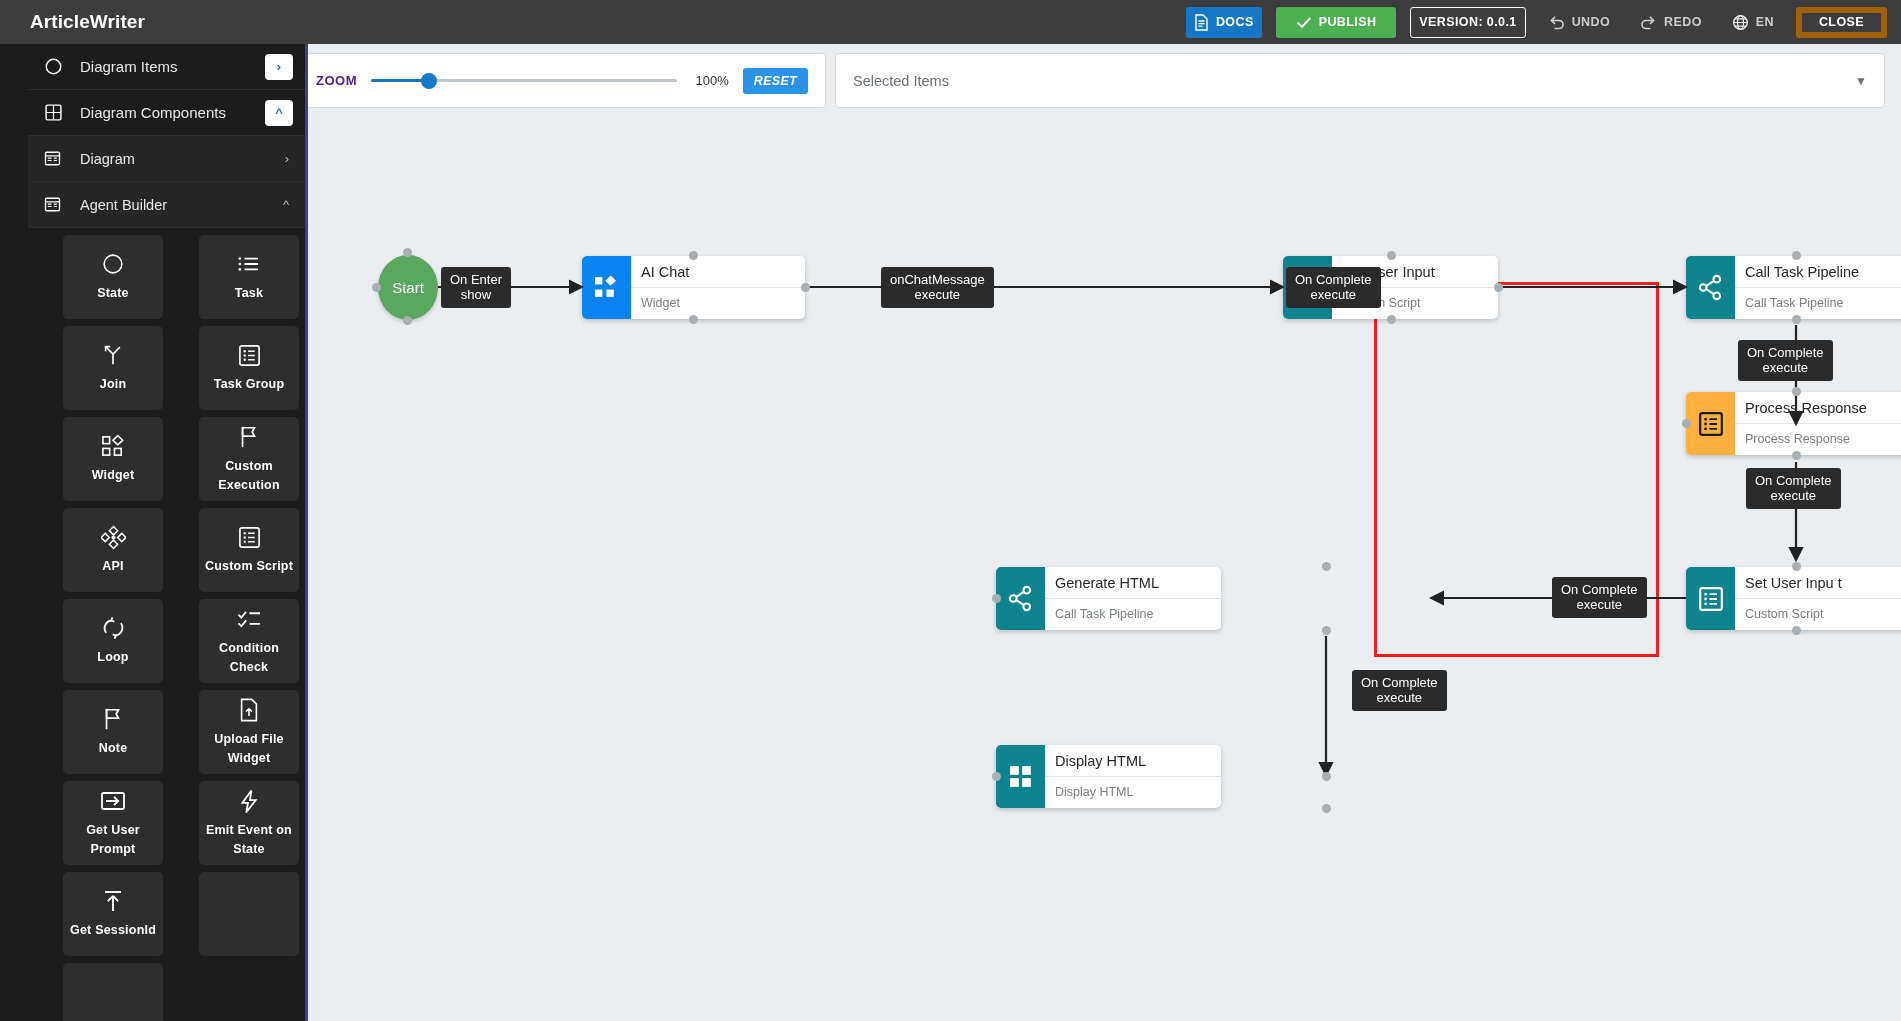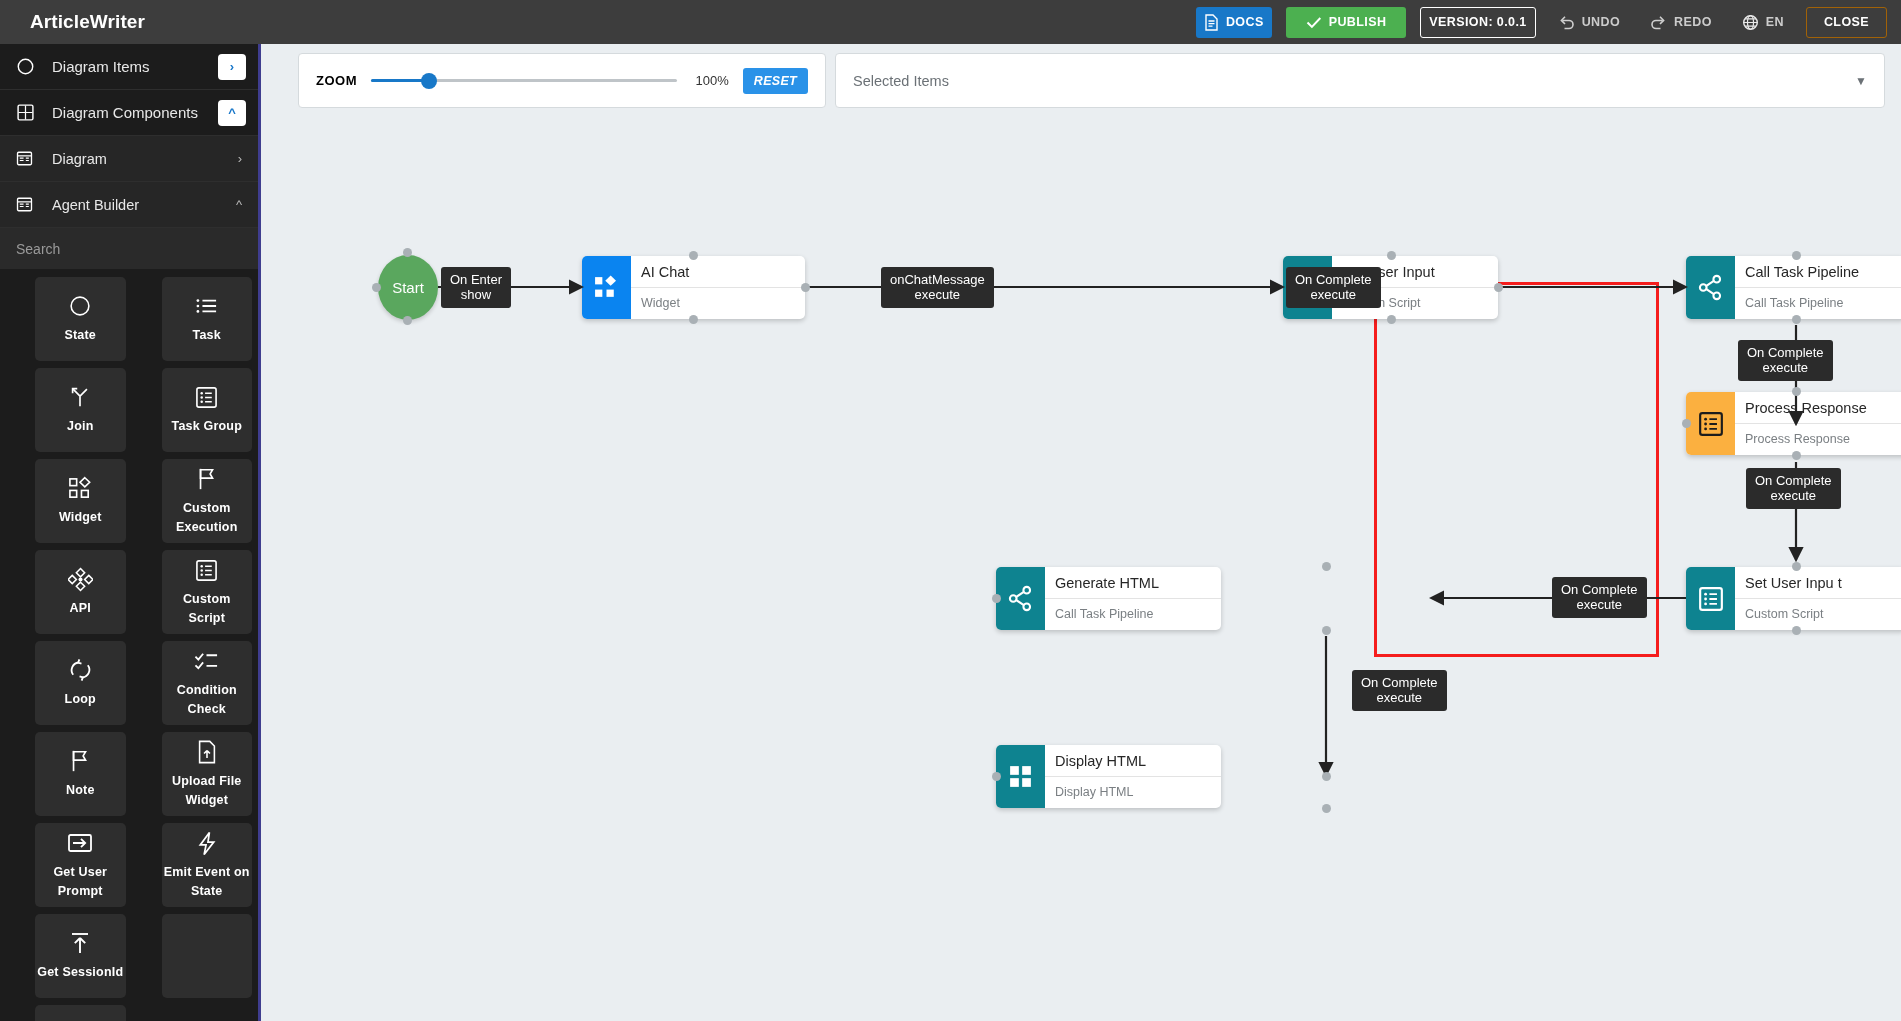--- a/index.html
+++ b/index.html
@@ -37,32 +37,33 @@
     height: 31px; padding: 0 8px;
     border-radius: 3px;
     font-size: 12.5px; font-weight: 700;
     letter-spacing: .4px;
     cursor: pointer; user-select: none;
     white-space: nowrap;
   }
   .tb-docs { background: #1878c8; color: #fff; }
   .tb-publish { background: #4cb050; color: #fff; padding: 0 20px; }
   .tb-version { background: transparent; color: #fff; border: 1px solid #ffffff; }
-  .tb-close { background: transparent; color: #fff; border: 1px solid #a16207; padding: 0 17px; }
+  .tb-close { background: transparent; color: #fff; border: 6px solid #a16207; padding: 0 17px; }
   .tb-plain { background: transparent; color: #cccccc; }
   .tb-ico { display: inline-flex; align-items: center; justify-content: center; }
 
   
   #sidebar {
     position: absolute; top: 44px; left: 0;
-    width: 261px; height: 977px;
+    width: 308px; height: 977px;
     background: #1c1c1c;
     border-right: 3px solid #3f3d8f;
     overflow: hidden;
     z-index: 30;
+    padding-left: 28px;
   }
   .side-section {
     display: flex; align-items: center;
     height: 46px; padding: 0 12px 0 16px;
     color: #e8e8e8; font-size: 15px;
     border-bottom: 1px solid #2e2e2e;
     cursor: pointer; user-select: none;
   }
   .side-section.lvl0 { background: #1c1c1c; }
   .side-section.lvl1 { background: #262626; }
@@ -126,21 +127,21 @@
     z-index: 20;
   }
   #zoom-panel {
     height: 55px; width: 528px;
     background: #ffffff; border: 1px solid #d5dadd;
     border-radius: 4px;
     display: flex; align-items: center;
     padding: 0 17px; gap: 14px;
     flex: 0 0 auto;
   }
-  #zoom-label { font-size: 13px; font-weight: 700; color: #000000; letter-spacing: .5px; }
+  #zoom-label { font-size: 13px; font-weight: 700; color: #4c1d95; letter-spacing: .5px; }
   #zoom-slider {
     position: relative; flex: 1 1 auto; height: 18px;
     display: flex; align-items: center; cursor: pointer;
   }
   #zoom-track { position: absolute; left: 0; right: 0; height: 3px; background: #bfc4c8; border-radius: 2px; }
   #zoom-fill { position: absolute; left: 0; width: 19%; height: 3px; background: #1878c8; border-radius: 2px; }
   #zoom-thumb {
     position: absolute; left: 19%; margin-left: -8px;
     width: 16px; height: 16px; border-radius: 50%;
     background: #1878c8;
@@ -350,23 +351,20 @@
       <svg width="17" height="17" viewBox="0 0 18 18">
           <rect x="1.6" y="2.4" width="14.8" height="13.2" fill="none" stroke="#fff" stroke-width="1.4" rx="1.2"></rect>
           <path d="M1.8 6.2h14.4" stroke="#fff" stroke-width="1.3"></path>
           <path d="M4 8.6h4M4 11.2h4M10.4 8.6h3.2M10.4 11.2h3.2" stroke="#fff" stroke-width="1.1"></path>
         </svg>
     </span>
     <span class="s-label">Agent Builder</span>
     <span class="chev-plain">^</span>
   </div>
 
-  <div id="search-row">
-    <input id="search-input" type="text" value="" placeholder="Search" style="">
-  </div>
 
   <div id="palette">
 
     <div class="pal-item">
       <span class="pal-ico">
         <svg width="24" height="24" viewBox="0 0 26 26">
             <circle cx="13" cy="13" r="9.6" fill="none" stroke="#fff" stroke-width="1.7"></circle>
           </svg>
       </span>
       <span class="pal-label">State</span>

